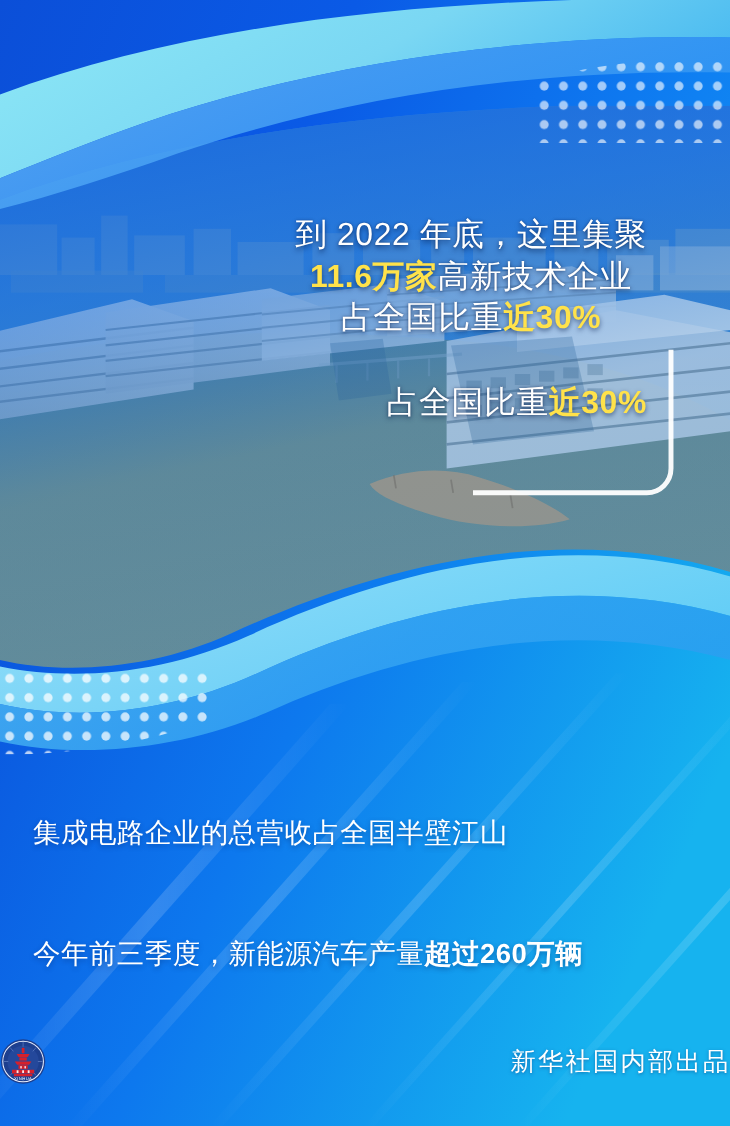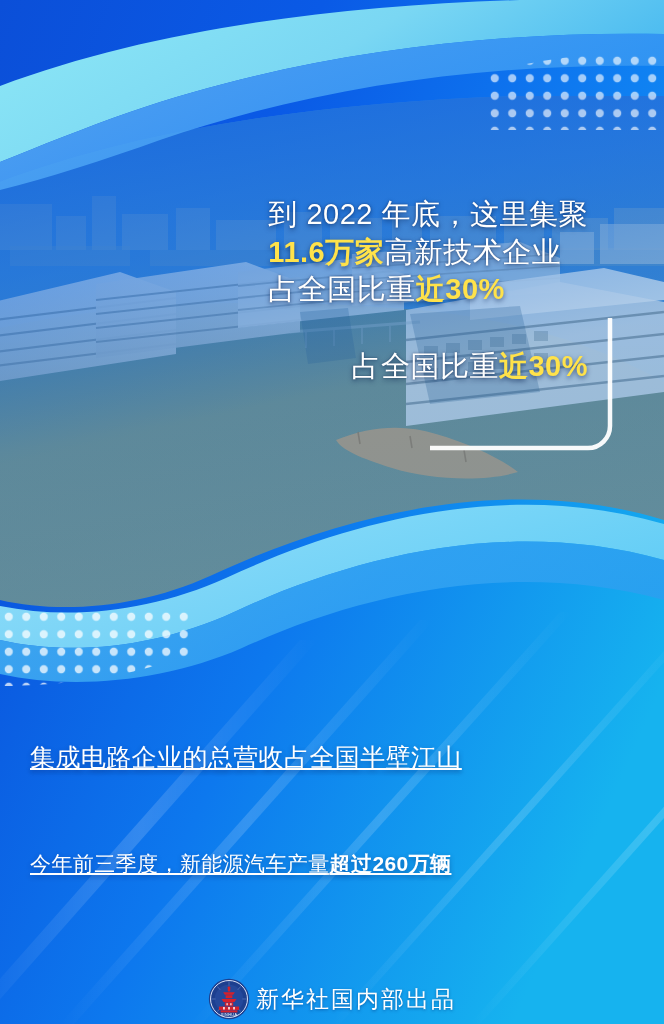--- a/index.html
+++ b/index.html
@@ -30,48 +30,48 @@
 
   
   .dots{position:absolute;}
 
   
   .bracket{position:absolute;left:430px;top:318px;width:210px;height:140px;}
 
   
   .tb{
     position:absolute;
-    text-align:left;
+    text-align:center;
     color:#ffffff;
     line-height:1.30;
     letter-spacing:.5px;
     text-shadow:0 2px 5px rgba(2,24,70,.55), 0 0 2px rgba(2,24,70,.5);
   }
   .tb .ln{display:block;white-space:nowrap;}
   .tb-1{right:76px;top:196px;font-size:29px;font-weight:400;}
   .tb-2{right:76px;top:348px;font-size:29px;font-weight:400;}
   .hl{color:#ffe24a;font-weight:700;text-shadow:0 2px 5px rgba(2,24,70,.6);}
   .wb{font-weight:700;}
 
   
   .bb{
     position:absolute;left:30px;
     color:#ffffff;
     line-height:1.38;
     letter-spacing:.4px;
     text-shadow:0 2px 5px rgba(4,40,110,.45);
   }
-  .bb .ln{display:block;white-space:nowrap;text-decoration:underline;}
+  .bb .ln{display:block;white-space:nowrap;}
   .bb-1{top:740px;font-size:25px;font-weight:400;}
-  .bb-2{top:850px;font-size:21px;font-weight:400;}
+  .bb-2{top:850px;font-size:25px;font-weight:400;}
 
   
   .footer{
-    position:absolute;left:0;right:0;top:978px;
-    display:flex;align-items:center;justify-content:center;gap:6px;
+    position:absolute;left:0;right:0;top:944px;
+    display:flex;align-items:center;justify-content:space-between;gap:6px;
   }
   .logo{width:42px;height:42px;flex:0 0 42px;}
   .footer-text{
     color:#ffffff;font-size:23px;letter-spacing:2px;font-weight:400;
     text-shadow:0 1px 3px rgba(4,40,110,.5);
   }
 </style>
 </head>
 <body>
 

